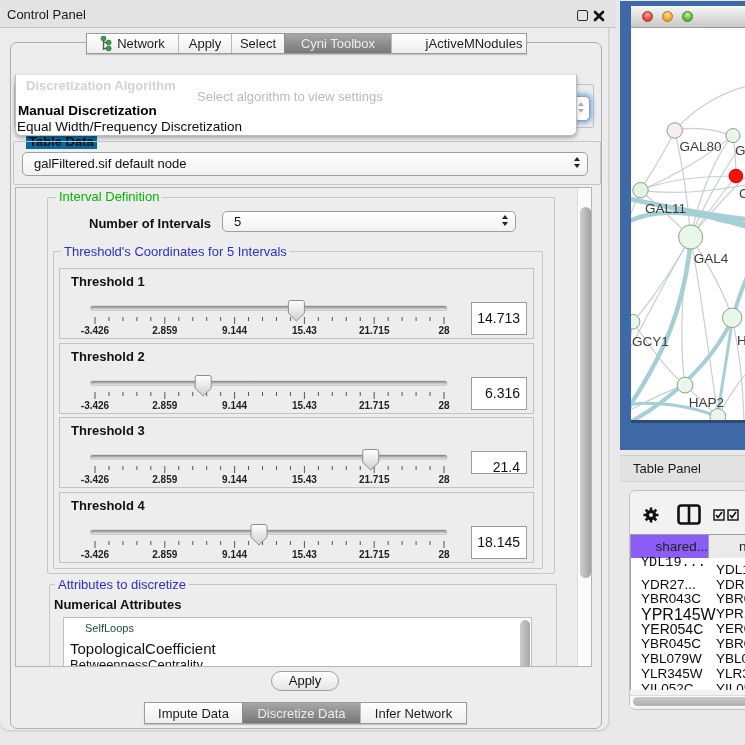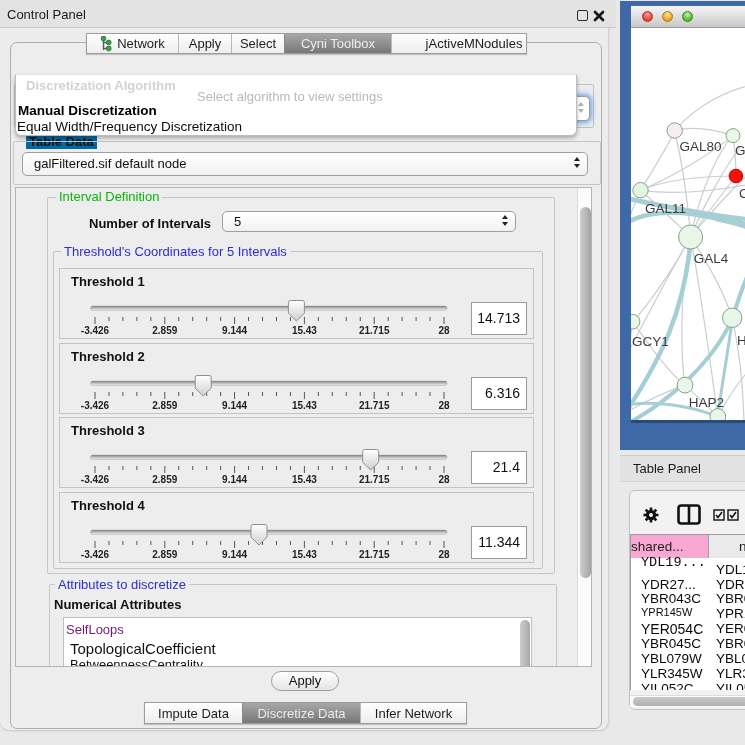--- a/index.html
+++ b/index.html
@@ -125,40 +125,40 @@
       <rect x="31.5" y="38" width="356.5" height="4.5" rx="2.2" fill="url(#trk)" stroke="#9a9a9a" stroke-width="0.4"></rect>
       <path d="M36.00 49 v7 M49.96 49 v4 M63.92 49 v4 M77.88 49 v4 M91.84 49 v4 M105.80 49 v7 M119.76 49 v4 M133.72 49 v4 M147.68 49 v4 M161.64 49 v4 M175.60 49 v7 M189.56 49 v4 M203.52 49 v4 M217.48 49 v4 M231.44 49 v4 M245.40 49 v7 M259.36 49 v4 M273.32 49 v4 M287.28 49 v4 M301.24 49 v4 M315.20 49 v7 M329.16 49 v4 M343.12 49 v4 M357.08 49 v4 M371.04 49 v4 M385.00 49 v7" stroke="#555" stroke-width="1"></path>
       <text x="36.0" y="66" font-size="10" font-weight="bold" fill="#222" text-anchor="middle" font-family="Liberation Sans">-3.426</text>
       <text x="105.8" y="66" font-size="10" font-weight="bold" fill="#222" text-anchor="middle" font-family="Liberation Sans">2.859</text>
       <text x="175.6" y="66" font-size="10" font-weight="bold" fill="#222" text-anchor="middle" font-family="Liberation Sans">9.144</text>
       <text x="245.4" y="66" font-size="10" font-weight="bold" fill="#222" text-anchor="middle" font-family="Liberation Sans">15.43</text>
       <text x="315.2" y="66" font-size="10" font-weight="bold" fill="#222" text-anchor="middle" font-family="Liberation Sans">21.715</text>
       <text x="385.0" y="66" font-size="10" font-weight="bold" fill="#222" text-anchor="middle" font-family="Liberation Sans">28</text>
       <path d="M303.7 34.5 q0-2 2-2 h12 q2 0 2 2 v10.7 l-8 7.8 l-8-7.8 z" fill="url(#hdl)" stroke="#8e8e8e" stroke-width="1"></path>
     </svg>
-<div class="abs" style="left:455px;top:263px;width:56px;height:33px;background:#fff;border:1px solid #9b9b9b;box-sizing:border-box;font-size:14px;color:#111;text-align:right;line-height:31px;padding-right:6px;">21.4</div>
+<div class="abs" style="left:455px;top:263px;width:56px;height:23px;background:#fff;border:1px solid #9b9b9b;box-sizing:border-box;font-size:14px;color:#111;text-align:right;line-height:31px;padding-right:6px;">21.4</div>
 <div class="abs" style="left:43px;top:303.5px;width:475px;height:71px;border:1px solid #c3c3c3;box-sizing:border-box;background:#ededed;"></div>
 <div class="abs b13" style="left:55px;top:309.5px;">Threshold 4</div>
 <svg class="abs" style="left:43px;top:303.5px;" width="475" height="71" viewBox="0 0 475 71">
       <rect x="31.5" y="38" width="356.5" height="4.5" rx="2.2" fill="url(#trk)" stroke="#9a9a9a" stroke-width="0.4"></rect>
       <path d="M36.00 49 v7 M49.96 49 v4 M63.92 49 v4 M77.88 49 v4 M91.84 49 v4 M105.80 49 v7 M119.76 49 v4 M133.72 49 v4 M147.68 49 v4 M161.64 49 v4 M175.60 49 v7 M189.56 49 v4 M203.52 49 v4 M217.48 49 v4 M231.44 49 v4 M245.40 49 v7 M259.36 49 v4 M273.32 49 v4 M287.28 49 v4 M301.24 49 v4 M315.20 49 v7 M329.16 49 v4 M343.12 49 v4 M357.08 49 v4 M371.04 49 v4 M385.00 49 v7" stroke="#555" stroke-width="1"></path>
       <text x="36.0" y="66" font-size="10" font-weight="bold" fill="#222" text-anchor="middle" font-family="Liberation Sans">-3.426</text>
       <text x="105.8" y="66" font-size="10" font-weight="bold" fill="#222" text-anchor="middle" font-family="Liberation Sans">2.859</text>
       <text x="175.6" y="66" font-size="10" font-weight="bold" fill="#222" text-anchor="middle" font-family="Liberation Sans">9.144</text>
       <text x="245.4" y="66" font-size="10" font-weight="bold" fill="#222" text-anchor="middle" font-family="Liberation Sans">15.43</text>
       <text x="315.2" y="66" font-size="10" font-weight="bold" fill="#222" text-anchor="middle" font-family="Liberation Sans">21.715</text>
       <text x="385.0" y="66" font-size="10" font-weight="bold" fill="#222" text-anchor="middle" font-family="Liberation Sans">28</text>
       <path d="M192.0 34.5 q0-2 2-2 h12 q2 0 2 2 v10.7 l-8 7.8 l-8-7.8 z" fill="url(#hdl)" stroke="#8e8e8e" stroke-width="1"></path>
     </svg>
-<div class="abs" style="left:455px;top:337.5px;width:56px;height:33px;background:#fff;border:1px solid #9b9b9b;box-sizing:border-box;font-size:14px;color:#111;text-align:right;line-height:31px;padding-right:6px;">11.344</div>
+<div class="abs" style="left:455px;top:337.5px;width:56px;height:33px;background:#fff;border:1px solid #9b9b9b;box-sizing:border-box;font-size:14px;color:#111;text-align:right;line-height:31px;padding-right:6px;">18.145</div>
 <div class="group" style="left:33px;top:396px;width:506px;height:120px;"></div>
 <div class="gtitle" style="left:39px;top:390px;color:#2d2dd0;">Attributes to discretize</div>
 <div class="abs b13" style="left:38px;top:409px;">Numerical Attributes</div>
 <div class="abs" style="left:47px;top:429px;width:469px;height:60px;background:#fff;border:1px solid #bfbfbf;box-sizing:border-box;"></div>
-<div class="abs" style="left:50px;top:434.0px;font-size:13px;color:#701a75;">SelfLoops</div>
+<div class="abs" style="left:69px;top:434.0px;font-size:11px;color:#14532d;">SelfLoops</div>
 <div class="abs" style="left:54px;top:451.5px;font-size:15px;color:#111;">TopologicalCoefficient</div>
 <div class="abs" style="left:54px;top:469.0px;font-size:13px;color:#111;">BetweennessCentrality</div>
 <div class="abs" style="left:503.5px;top:432px;width:10px;height:80px;border-radius:5px;background:linear-gradient(90deg,#cdcdcd,#a8a8a8);"></div>
 <div class="abs" style="left:561px;top:0;width:15px;height:480px;background:#fbfbfb;border-left:1px solid #dcdcdc;box-sizing:border-box;"></div>
 <div class="abs" style="left:563.5px;top:19px;width:11px;height:371px;border-radius:5.5px;background:linear-gradient(90deg,#cfcfcf,#a2a2a2);"></div>
 </div>
 <div class="abs" style="left:271px;top:671px;width:68px;height:20px;border:1px solid #9e9e9e;border-radius:10px;background:linear-gradient(#ffffff,#e4e4e4);box-sizing:border-box;text-align:center;font-size:13px;line-height:18px;color:#111;">Apply</div>
 <div class="seg" style="left:144px;top:702px;width:321px;height:20px;">
 <div style="width:97px;">Impute Data</div>
 <div class="sel" style="width:118px;">Discretize Data</div>
@@ -242,29 +242,29 @@
   </svg>
 <svg class="abs" style="left:713px;top:509px;" width="12" height="12" viewBox="0 0 12 12">
 <rect x="1" y="1" width="10" height="10" fill="none" stroke="#111" stroke-width="1.4"></rect>
 <path d="M3 6 L5 8.5 L9 3" fill="none" stroke="#111" stroke-width="1.6"></path>
   </svg>
 <svg class="abs" style="left:727px;top:509px;" width="12" height="12" viewBox="0 0 12 12">
 <rect x="1" y="1" width="10" height="10" fill="none" stroke="#111" stroke-width="1.4"></rect>
 <path d="M3 6 L5 8.5 L9 3" fill="none" stroke="#111" stroke-width="1.6"></path>
   </svg>
 <div class="abs" style="left:630px;top:534px;width:115px;height:156px;background:#fff;border-left:1px solid #9d9d9d;border-top:1px solid #9d9d9d;box-sizing:border-box;overflow:hidden;">
-<div class="abs" style="left:0;top:0;width:78px;height:23px;background:#f9a8d4;border-right:1px solid #8fa6b0;box-sizing:border-box;text-align:left;font-size:13.5px;color:#222;line-height:23px;">shared...</div>
+<div class="abs" style="left:0;top:0;width:78px;height:23px;background:#8b5cf6;border-right:1px solid #8fa6b0;box-sizing:border-box;text-align:right;font-size:13.5px;color:#222;line-height:23px;">shared...</div>
 <div class="abs" style="left:78px;top:0;width:40px;height:23px;background:#eaeaea;font-size:13.5px;color:#222;line-height:23px;padding-left:30px;">na</div>
 <div class="abs" style="left:10px;top:20px;font-size:13.5px;color:#0a0a0a;font-family:Liberation Mono, monospace;">YDL19...</div>
 <div class="abs" style="left:85px;top:26.5px;font-size:13.5px;color:#0a0a0a;">YDL19</div>
 <div class="abs" style="left:10px;top:41.5px;font-size:13.5px;color:#0a0a0a;">YDR27...</div>
 <div class="abs" style="left:85px;top:41.5px;font-size:13.5px;color:#0a0a0a;">YDR27</div>
 <div class="abs" style="left:10px;top:56.4px;font-size:13.5px;color:#0a0a0a;">YBR043C</div>
 <div class="abs" style="left:85px;top:56.4px;font-size:13.5px;color:#0a0a0a;">YBR04</div>
-<div class="abs" style="left:10px;top:71.4px;font-size:11px;color:#0a0a0a;">YPR145W</div>
+<div class="abs" style="left:10px;top:71.4px;font-size:16px;color:#0a0a0a;">YPR145W</div>
 <div class="abs" style="left:85px;top:71.4px;font-size:13.5px;color:#0a0a0a;">YPR14</div>
 <div class="abs" style="left:10px;top:86.3px;font-size:14px;color:#0a0a0a;">YER054C</div>
 <div class="abs" style="left:85px;top:86.3px;font-size:13.5px;color:#0a0a0a;">YER05</div>
 <div class="abs" style="left:10px;top:101.3px;font-size:13.5px;color:#0a0a0a;">YBR045C</div>
 <div class="abs" style="left:85px;top:101.3px;font-size:13.5px;color:#0a0a0a;">YBR04</div>
 <div class="abs" style="left:10px;top:116.3px;font-size:13.5px;color:#0a0a0a;">YBL079W</div>
 <div class="abs" style="left:85px;top:116.3px;font-size:13.5px;color:#0a0a0a;">YBL07</div>
 <div class="abs" style="left:10px;top:131.2px;font-size:13.5px;color:#0a0a0a;">YLR345W</div>
 <div class="abs" style="left:85px;top:131.2px;font-size:13.5px;color:#0a0a0a;">YLR34</div>
 <div class="abs" style="left:10px;top:146.2px;font-size:13.5px;color:#0a0a0a;">YIL052C</div>

